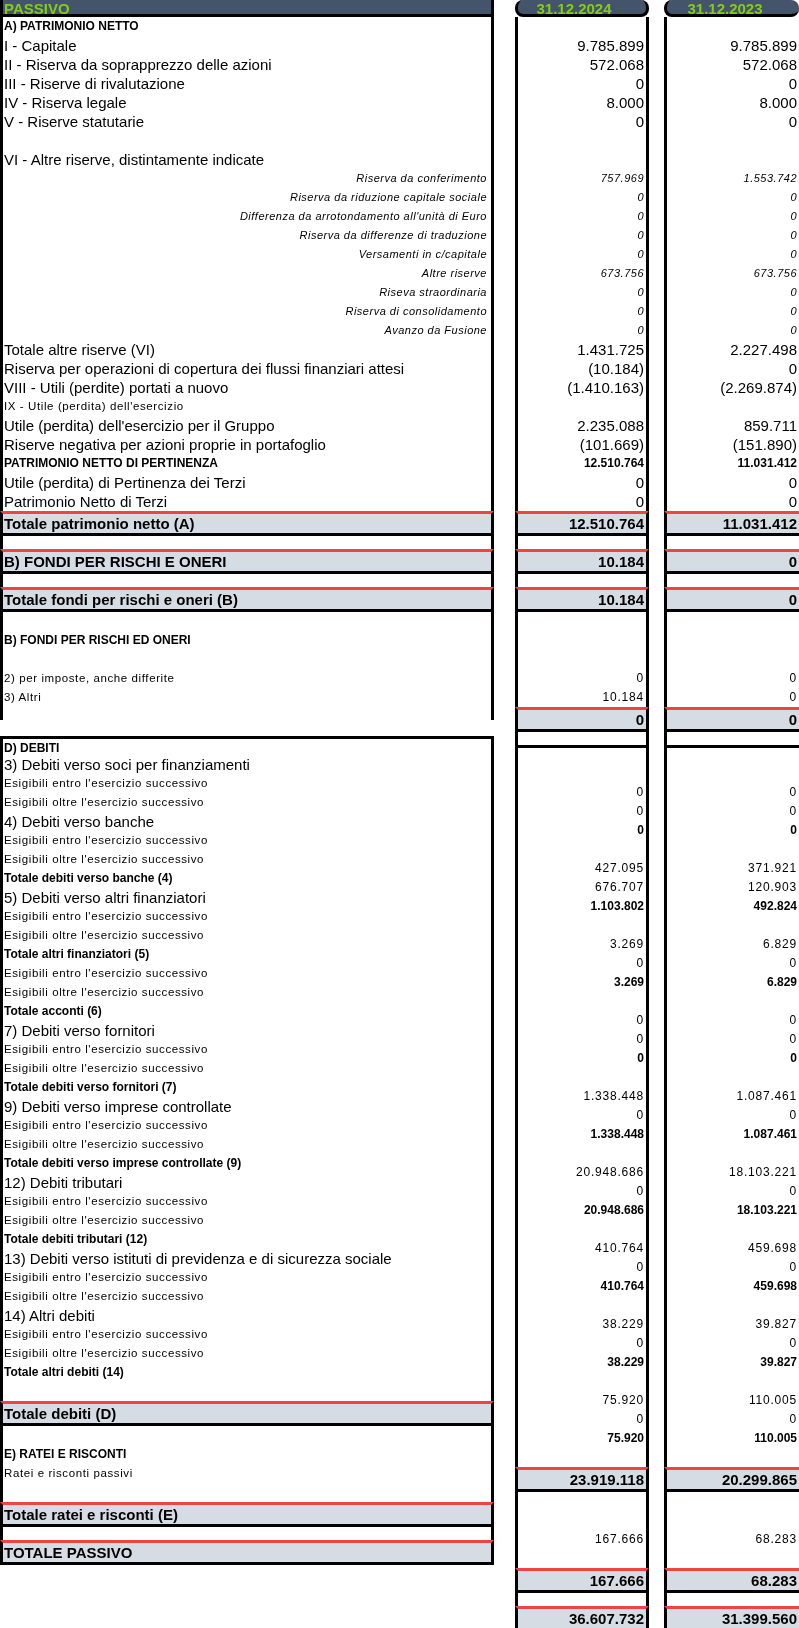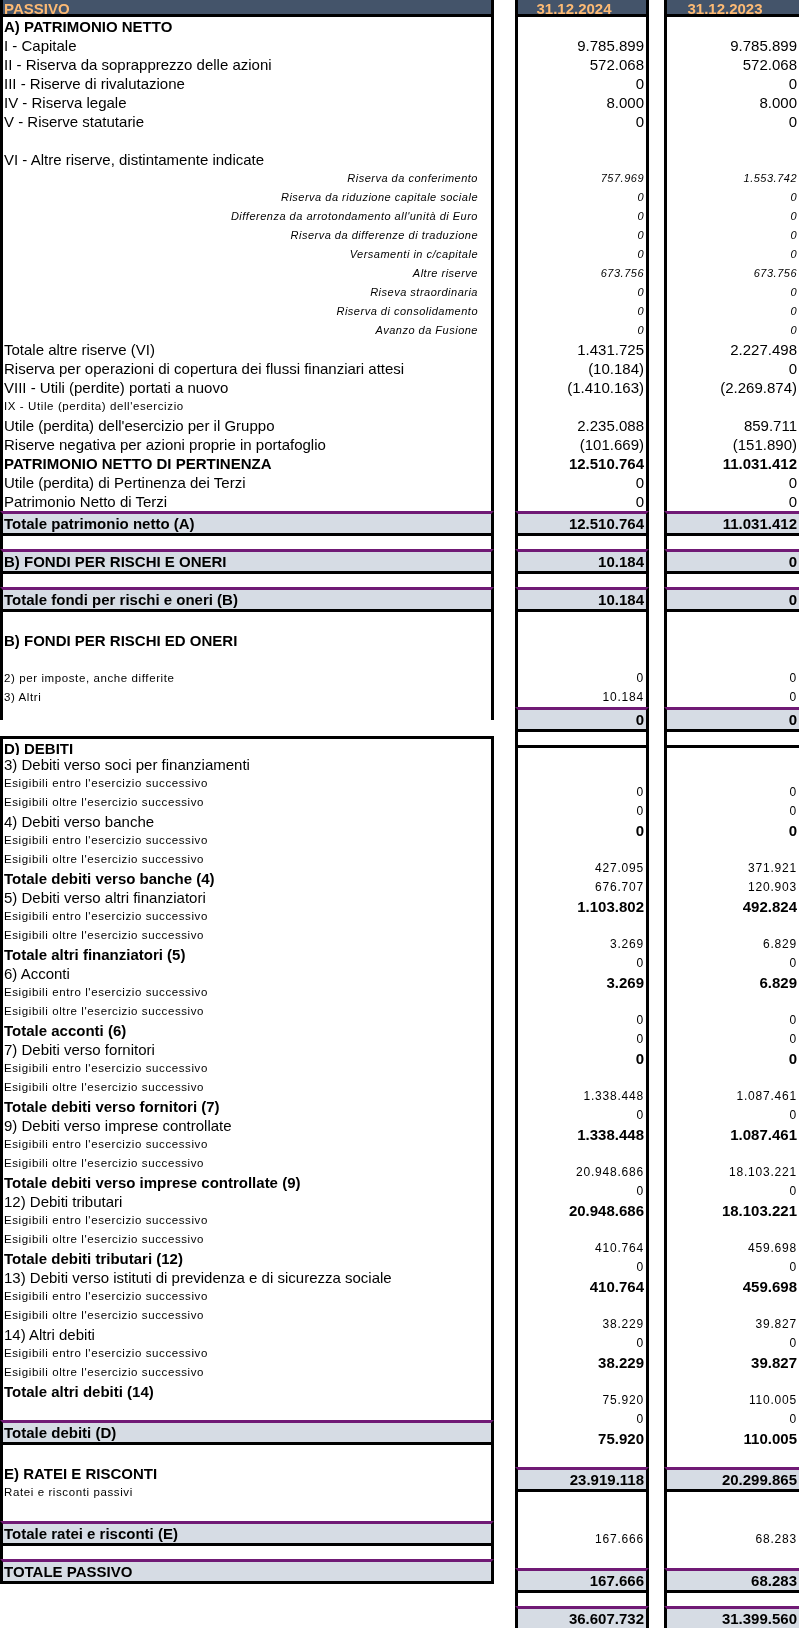--- a/index.html
+++ b/index.html
@@ -6,29 +6,29 @@
   body { width: 799px; height: 1628px; position: relative; overflow: hidden;
          font-family: "Liberation Sans", sans-serif; color: #000; }
   .col { position: absolute; top: 0; }
   .col-label { left: 0; width: 494px; }
   .col-v1 { left: 515px; width: 134px; }
   .col-v2 { left: 664px; width: 135px; }
   .row { position: relative; box-sizing: border-box; white-space: nowrap; overflow: hidden; }
   .col-label .row { border-left: 3px solid #000; border-right: 3px solid #000; padding-left: 1px; }
   .col-v1 .row, .col-v2 .row { border-left: 3px solid #000; border-right: 3px solid #000; text-align: right; padding-right: 2px; }
   .col-v2 .row { border-right: none; }
-  .hdr { background: #44546a; color: #fdba74; font-weight: bold; font-size: 15px; line-height: 17px; height: 17px; border-bottom: 3px solid #000; }
-  .col-v1 .hdr, .col-v2 .hdr { text-align: center; padding-right: 16px; }
+  .hdr { background: #44546a; color: #84cc16; font-weight: bold; font-size: 15px; line-height: 17px; height: 17px; border-bottom: 3px solid #000; }
+  .col-v1 .hdr, .col-v2 .hdr { text-align: center; padding-right: 16px; border-radius: 8px; }
   .r-std { font-size: 15px; height: 19px; line-height: 19px; }
-  .r-bold { font-size: 15px; height: 19px; line-height: 19px; font-weight: bold; }
+  .r-bold { font-size: 12px; height: 19px; line-height: 19px; font-weight: bold; }
   .r-small { font-size: 11.5px; height: 19px; line-height: 19px; letter-spacing: 0.6px; }
   .r-ital { font-size: 11px; height: 19px; line-height: 19px; font-style: italic; text-align: right; letter-spacing: 0.5px; padding-left: 32px; }
-  .col-label .r-ital { padding-right: 13px; }
+  .col-label .r-ital { padding-right: 4px; }
   .r-blank { height: 19px; }
-  .r-total { background: #d6dce4; font-weight: bold; font-size: 15px; height: 19px; line-height: 19px; border-top: 3px solid #701a75; border-bottom: 3px solid #000; box-sizing: content-box; }
+  .r-total { background: #d6dce4; font-weight: bold; font-size: 15px; height: 19px; line-height: 19px; border-top: 3px solid #ef4444; border-bottom: 3px solid #000; box-sizing: content-box; }
   .r-gap { height: 13px; }
   .small-num { font-size: 12px; letter-spacing: 0.8px; }
 </style>
 </head>
 <body>
 
 <div class="col col-label">
   <div class="row hdr">PASSIVO</div>
   <div id="labels">
       <div class="row r-bold">A) PATRIMONIO NETTO</div>
@@ -73,21 +73,20 @@
       <div class="row r-small">Esigibili entro l'esercizio successivo</div>
       <div class="row r-small">Esigibili oltre l'esercizio successivo</div>
       <div class="row r-std">4) Debiti verso banche</div>
       <div class="row r-small">Esigibili entro l'esercizio successivo</div>
       <div class="row r-small">Esigibili oltre l'esercizio successivo</div>
       <div class="row r-bold">Totale debiti verso banche (4)</div>
       <div class="row r-std">5) Debiti verso altri finanziatori</div>
       <div class="row r-small">Esigibili entro l'esercizio successivo</div>
       <div class="row r-small">Esigibili oltre l'esercizio successivo</div>
       <div class="row r-bold">Totale altri finanziatori (5)</div>
-      <div class="row r-std">6) Acconti</div>
       <div class="row r-small">Esigibili entro l'esercizio successivo</div>
       <div class="row r-small">Esigibili oltre l'esercizio successivo</div>
       <div class="row r-bold">Totale acconti (6)</div>
       <div class="row r-std">7) Debiti verso fornitori</div>
       <div class="row r-small">Esigibili entro l'esercizio successivo</div>
       <div class="row r-small">Esigibili oltre l'esercizio successivo</div>
       <div class="row r-bold">Totale debiti verso fornitori (7)</div>
       <div class="row r-std">9) Debiti verso imprese controllate</div>
       <div class="row r-small">Esigibili entro l'esercizio successivo</div>
       <div class="row r-small">Esigibili oltre l'esercizio successivo</div>

